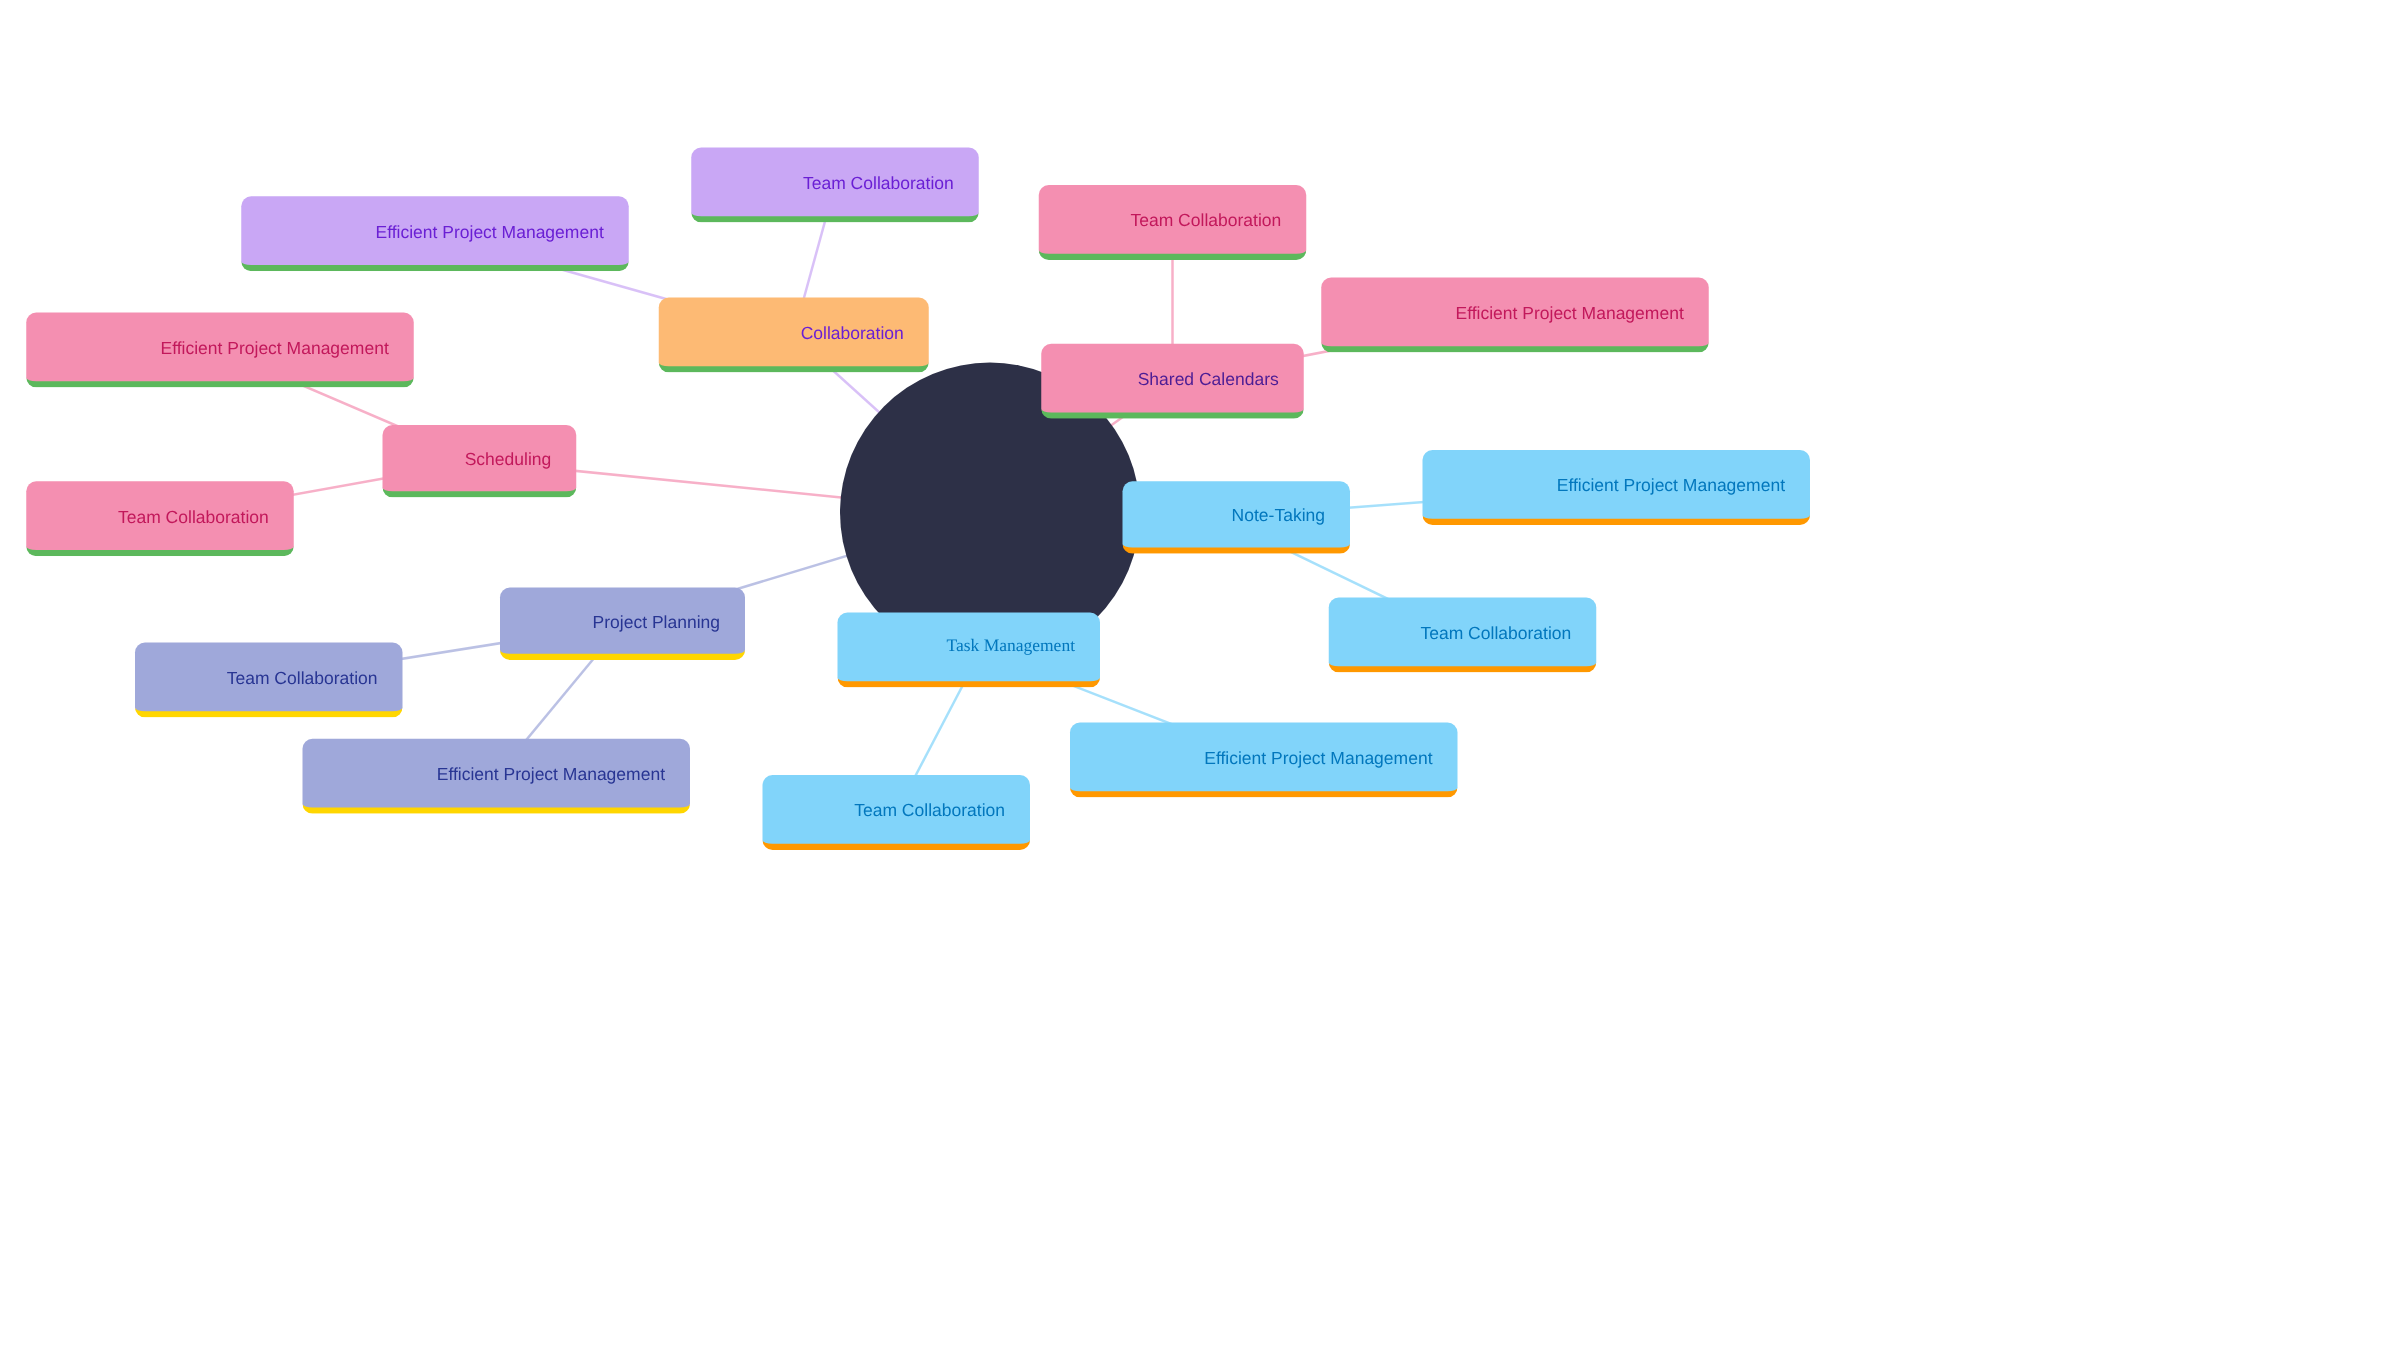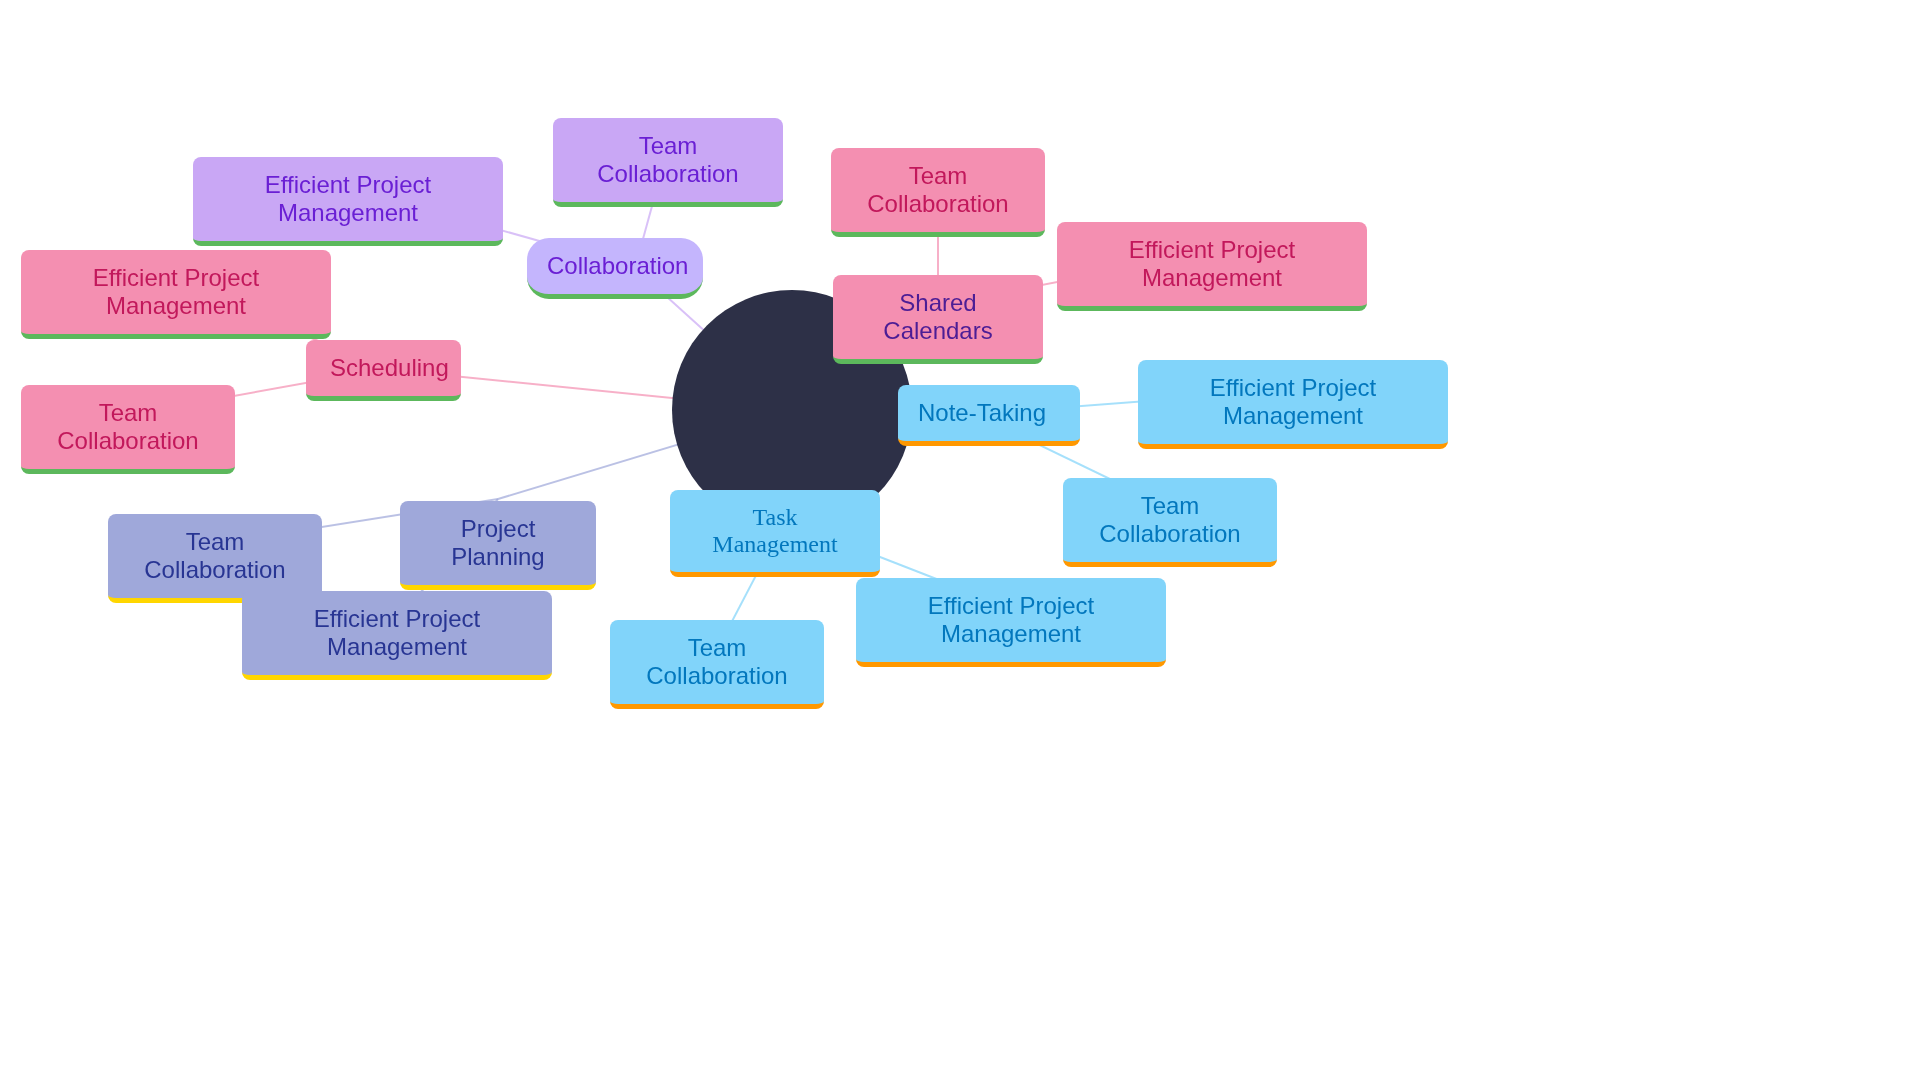--- a/index.html
+++ b/index.html
@@ -35,23 +35,23 @@
       font-size: 22px;
       font-weight: 500;
       width: 240px;
       height: 240px;
     }
     .node {
       position: absolute;
       border-radius: 8px;
       display: flex;
       align-items: center;
-      justify-content: flex-start;
+      justify-content: flex-end;
       text-align: center;
-      font-size: 24px;
+      font-size: 14px;
       font-weight: 500;
       padding: 14px 20px;
       border-bottom: 5px solid transparent;
     }
   </style>
 </head>
 <body>
 
 <div id="canvas">
   <svg id="lines">
@@ -71,21 +71,21 @@
       <line x1="975.5" y1="414" x2="1170" y2="508" stroke="#81d4fa" stroke-width="2" opacity="0.7"></line>
       <line x1="785" y1="520" x2="717" y2="650" stroke="#81d4fa" stroke-width="2" opacity="0.7"></line>
       <line x1="785" y1="520" x2="1011" y2="608" stroke="#81d4fa" stroke-width="2" opacity="0.7"></line>
       <line x1="498" y1="499" x2="215" y2="544" stroke="#9fa8da" stroke-width="2" opacity="0.7"></line>
       <line x1="498" y1="499" x2="397" y2="621" stroke="#9fa8da" stroke-width="2" opacity="0.7"></line>
     </svg>
   <div id="center-node" class="center-node" style="left: 672px; top: 290px; width: 240px; height: 240px;">
     <span></span>
   </div>
   <div id="nodes-container">
-      <div class="node" style="left: 527px; top: 238px; width: 176px; min-height: 60px; background: #c4b5fd; color: rgb(106, 31, 212); border-bottom-color: rgb(92, 184, 92); border-radius: 22px;">
+      <div class="node" style="left: 527px; top: 238px; width: 216px; min-height: 60px; background: #fdba74; color: rgb(106, 31, 212); border-bottom-color: rgb(92, 184, 92);">
         <span>Collaboration</span>
       </div>
       <div class="node" style="left: 553px; top: 118px; width: 230px; min-height: 60px; background: rgb(201, 167, 245); color: rgb(106, 31, 212); border-bottom-color: rgb(92, 184, 92);">
         <span>Team Collaboration</span>
       </div>
       <div class="node" style="left: 193px; top: 157px; width: 310px; min-height: 60px; background: rgb(201, 167, 245); color: rgb(106, 31, 212); border-bottom-color: rgb(92, 184, 92);">
         <span>Efficient Project Management</span>
       </div>
       <div class="node" style="left: 833px; top: 275px; width: 210px; min-height: 60px; background: rgb(244, 143, 177); color: #4c1d95; border-bottom-color: rgb(92, 184, 92);">
         <span>Shared Calendars</span>
@@ -116,21 +116,21 @@
       </div>
       <div class="node" style="left: 670px; top: 490px; width: 210px; min-height: 60px; background: rgb(129, 212, 250); color: rgb(2, 119, 189); border-bottom-color: rgb(255, 152, 0); font-family: Liberation Serif, serif;">
         <span>Task Management</span>
       </div>
       <div class="node" style="left: 610px; top: 620px; width: 214px; min-height: 60px; background: rgb(129, 212, 250); color: rgb(2, 119, 189); border-bottom-color: rgb(255, 152, 0);">
         <span>Team Collaboration</span>
       </div>
       <div class="node" style="left: 856px; top: 578px; width: 310px; min-height: 60px; background: rgb(129, 212, 250); color: rgb(2, 119, 189); border-bottom-color: rgb(255, 152, 0);">
         <span>Efficient Project Management</span>
       </div>
-      <div class="node" style="left: 400px; top: 470px; width: 196px; min-height: 58px; background: rgb(159, 168, 218); color: rgb(40, 53, 147); border-bottom-color: rgb(255, 214, 0); margin-top: 31px;">
+      <div class="node" style="left: 400px; top: 470px; width: 196px; min-height: 58px; background: rgb(159, 168, 218); color: rgb(40, 53, 147); border-bottom-color: rgb(255, 214, 0);">
         <span>Project Planning</span>
       </div>
       <div class="node" style="left: 108px; top: 514px; width: 214px; min-height: 60px; background: rgb(159, 168, 218); color: rgb(40, 53, 147); border-bottom-color: rgb(255, 214, 0);">
         <span>Team Collaboration</span>
       </div>
       <div class="node" style="left: 242px; top: 591px; width: 310px; min-height: 60px; background: rgb(159, 168, 218); color: rgb(40, 53, 147); border-bottom-color: rgb(255, 214, 0);">
         <span>Efficient Project Management</span>
       </div>
     </div>
 </div>

